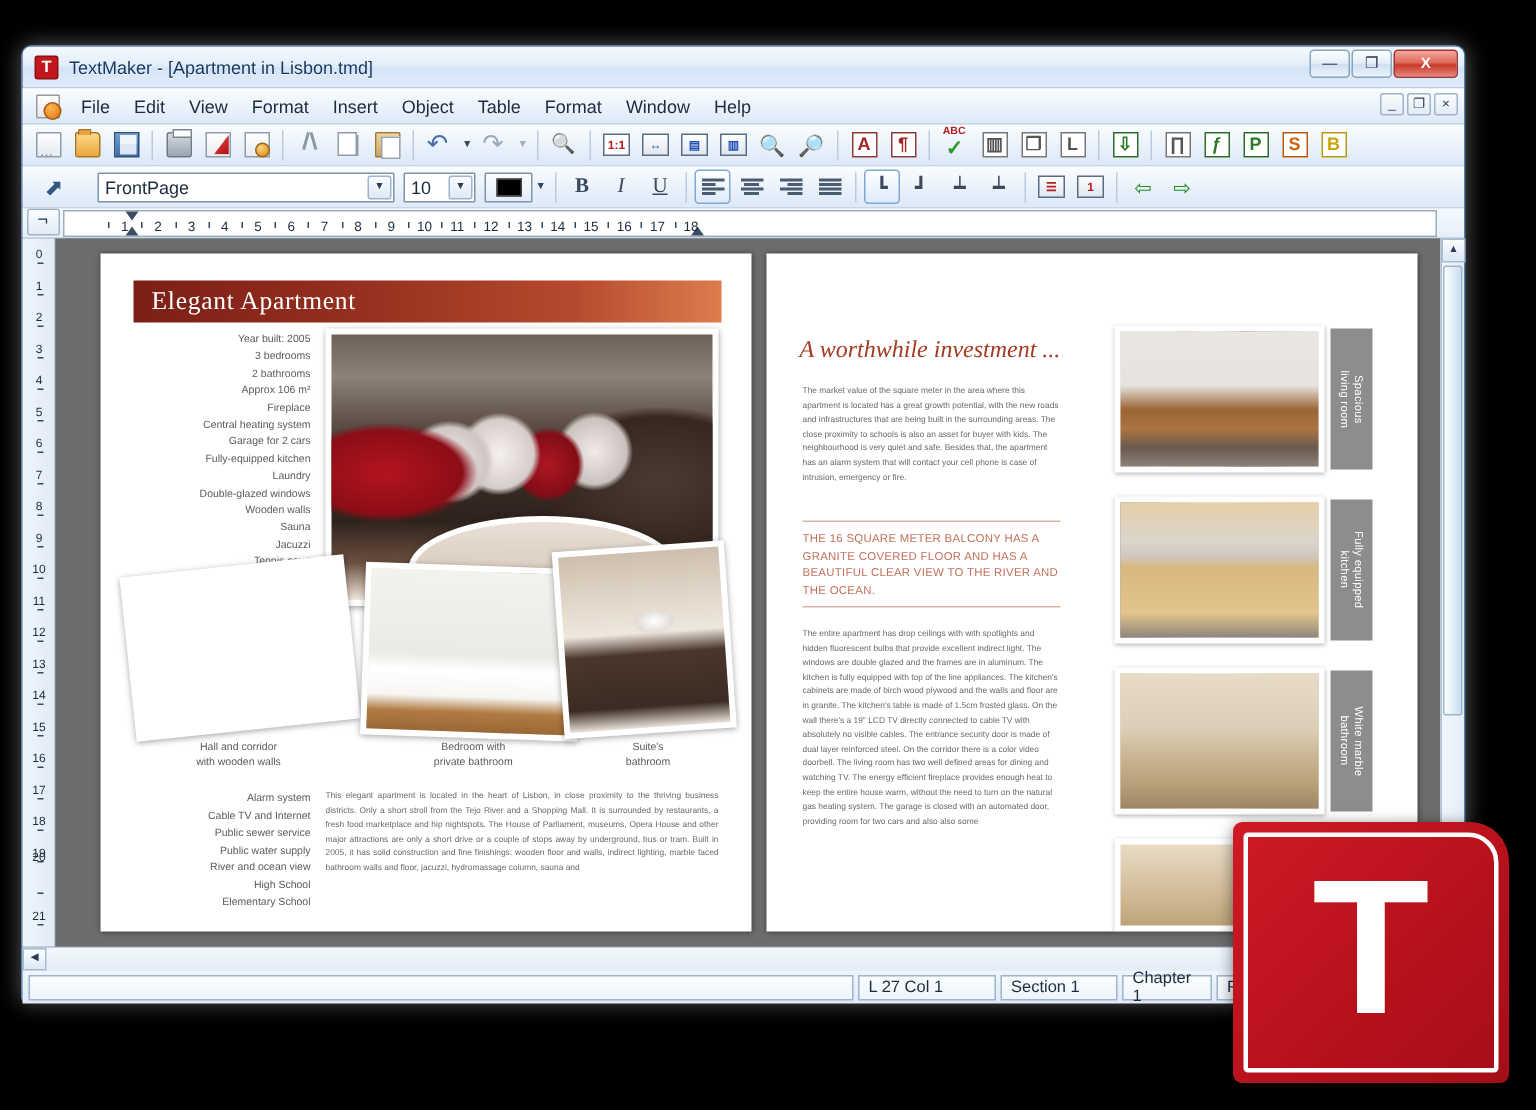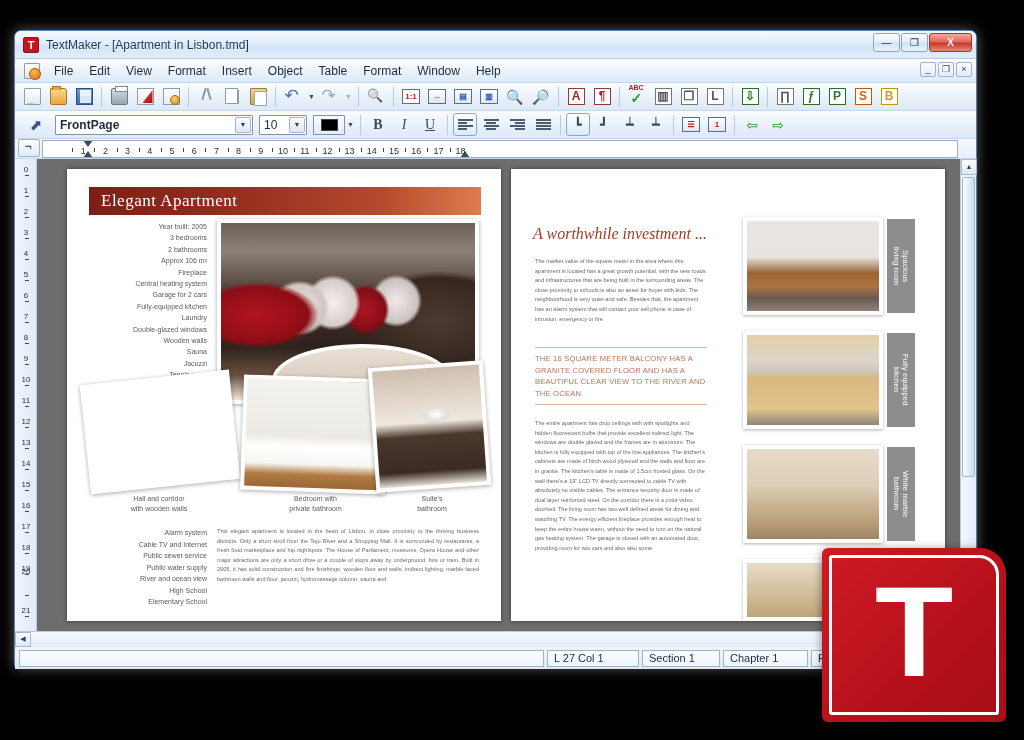--- a/index.html
+++ b/index.html
@@ -466,21 +466,21 @@
     <div class="tb-btn">
       <span class="ic-sq o">S</span>
     </div>
     <div class="tb-btn">
       <span class="ic-sq y">B</span>
     </div>
   </div>
 
   <div class="toolbar" style="padding-left:8px;">
     <div class="tb-btn" style="font-size:15px;color:#34557f;">⬈</div>
-    <div class="combo" style="width:198px;margin-left:6px;font-weight:bold;">
+    <div class="combo" style="width:198px;margin-left:16px;">
       <span>FrontPage</span>
       <span class="caret">▼</span>
     </div>
     <div class="combo" style="width:48px;margin-left:6px;">
       <span>10</span>
       <span class="caret">▼</span>
     </div>
     <div class="colorbtn" style="margin-left:6px;">
       <span class="sw"></span>
     </div>
@@ -744,21 +744,21 @@
   <div id="hscroll-row">
     <div class="sc-arrow-h">◀</div>
     <div style="flex:1"></div>
     <div class="sc-arrow-h">▶</div>
   </div>
 
   <div id="statusbar">
     <div class="sb-cell sb-grow"></div>
     <div class="sb-cell" style="width:92px;">L 27 Col 1</div>
     <div class="sb-cell" style="width:78px;">Section 1</div>
-    <div class="sb-cell" style="width:85px;">Chapter 1</div>
+    <div class="sb-cell" style="width:60px;">Chapter 1</div>
     <div class="sb-cell" style="width:98px;">Page 1 of 2</div>
     <div class="sb-cell" style="width:60px;"></div>
   </div>
 
 </div>
 
 <div id="tm-logo">
   <div id="tm-logo-letter">T</div>
 </div>
 

